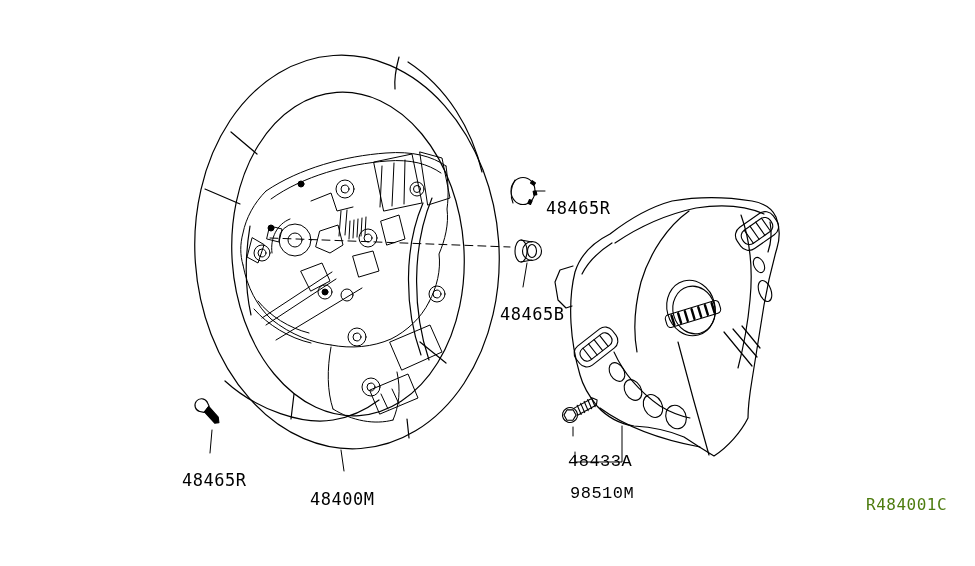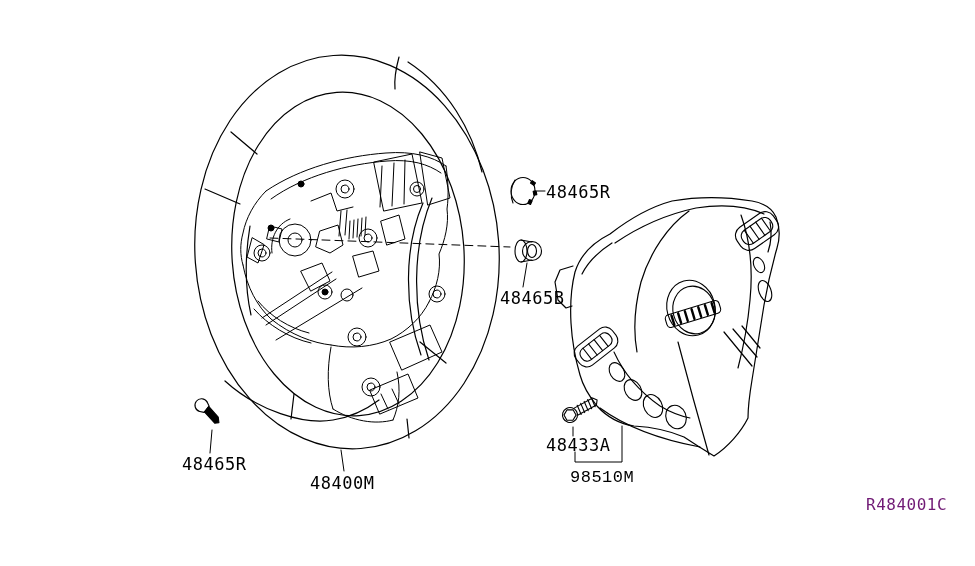--- a/index.html
+++ b/index.html
@@ -12,26 +12,27 @@
   }
   .stage svg{position:absolute;left:0;top:0;}
   .callout{
     position:absolute;
     font-size:17px;
     line-height:1;
     color:#000000;
     letter-spacing:0.5px;
     white-space:nowrap;
     cursor:pointer;
+    margin-top:16px;
   }
   .refcode{
     position:absolute;
     font-size:16px;
     line-height:1;
-    color:#701a75;
+    color:#4d7c0f;
     letter-spacing:0.5px;
     white-space:nowrap;
   }
   .ink{stroke:#000000;fill:none;stroke-linecap:round;stroke-linejoin:round;}
 </style>
 </head>
 <body>
 
 <div class="stage">
 
@@ -269,21 +270,21 @@
   </div>
 
   <div class="callout" style="left:310px;top:475px;text-align:center;">
     <span>48400M</span>
   </div>
 
   <div class="callout" style="left:182px;top:456px;">
     <span>48465R</span>
   </div>
 
-  <div class="callout" style="left:546px;top:437px;">
+  <div class="callout" style="left:568px;top:437px;font-family:Liberation Mono, monospace;">
     <span>48433A</span>
   </div>
 
   <div class="callout" style="left:570px;top:469px;font-family:Liberation Mono, monospace;">
     <span>98510M</span>
   </div>
 
   <div class="refcode" style="left:866px;top:497px;">R484001C</div>
 
 </div>

